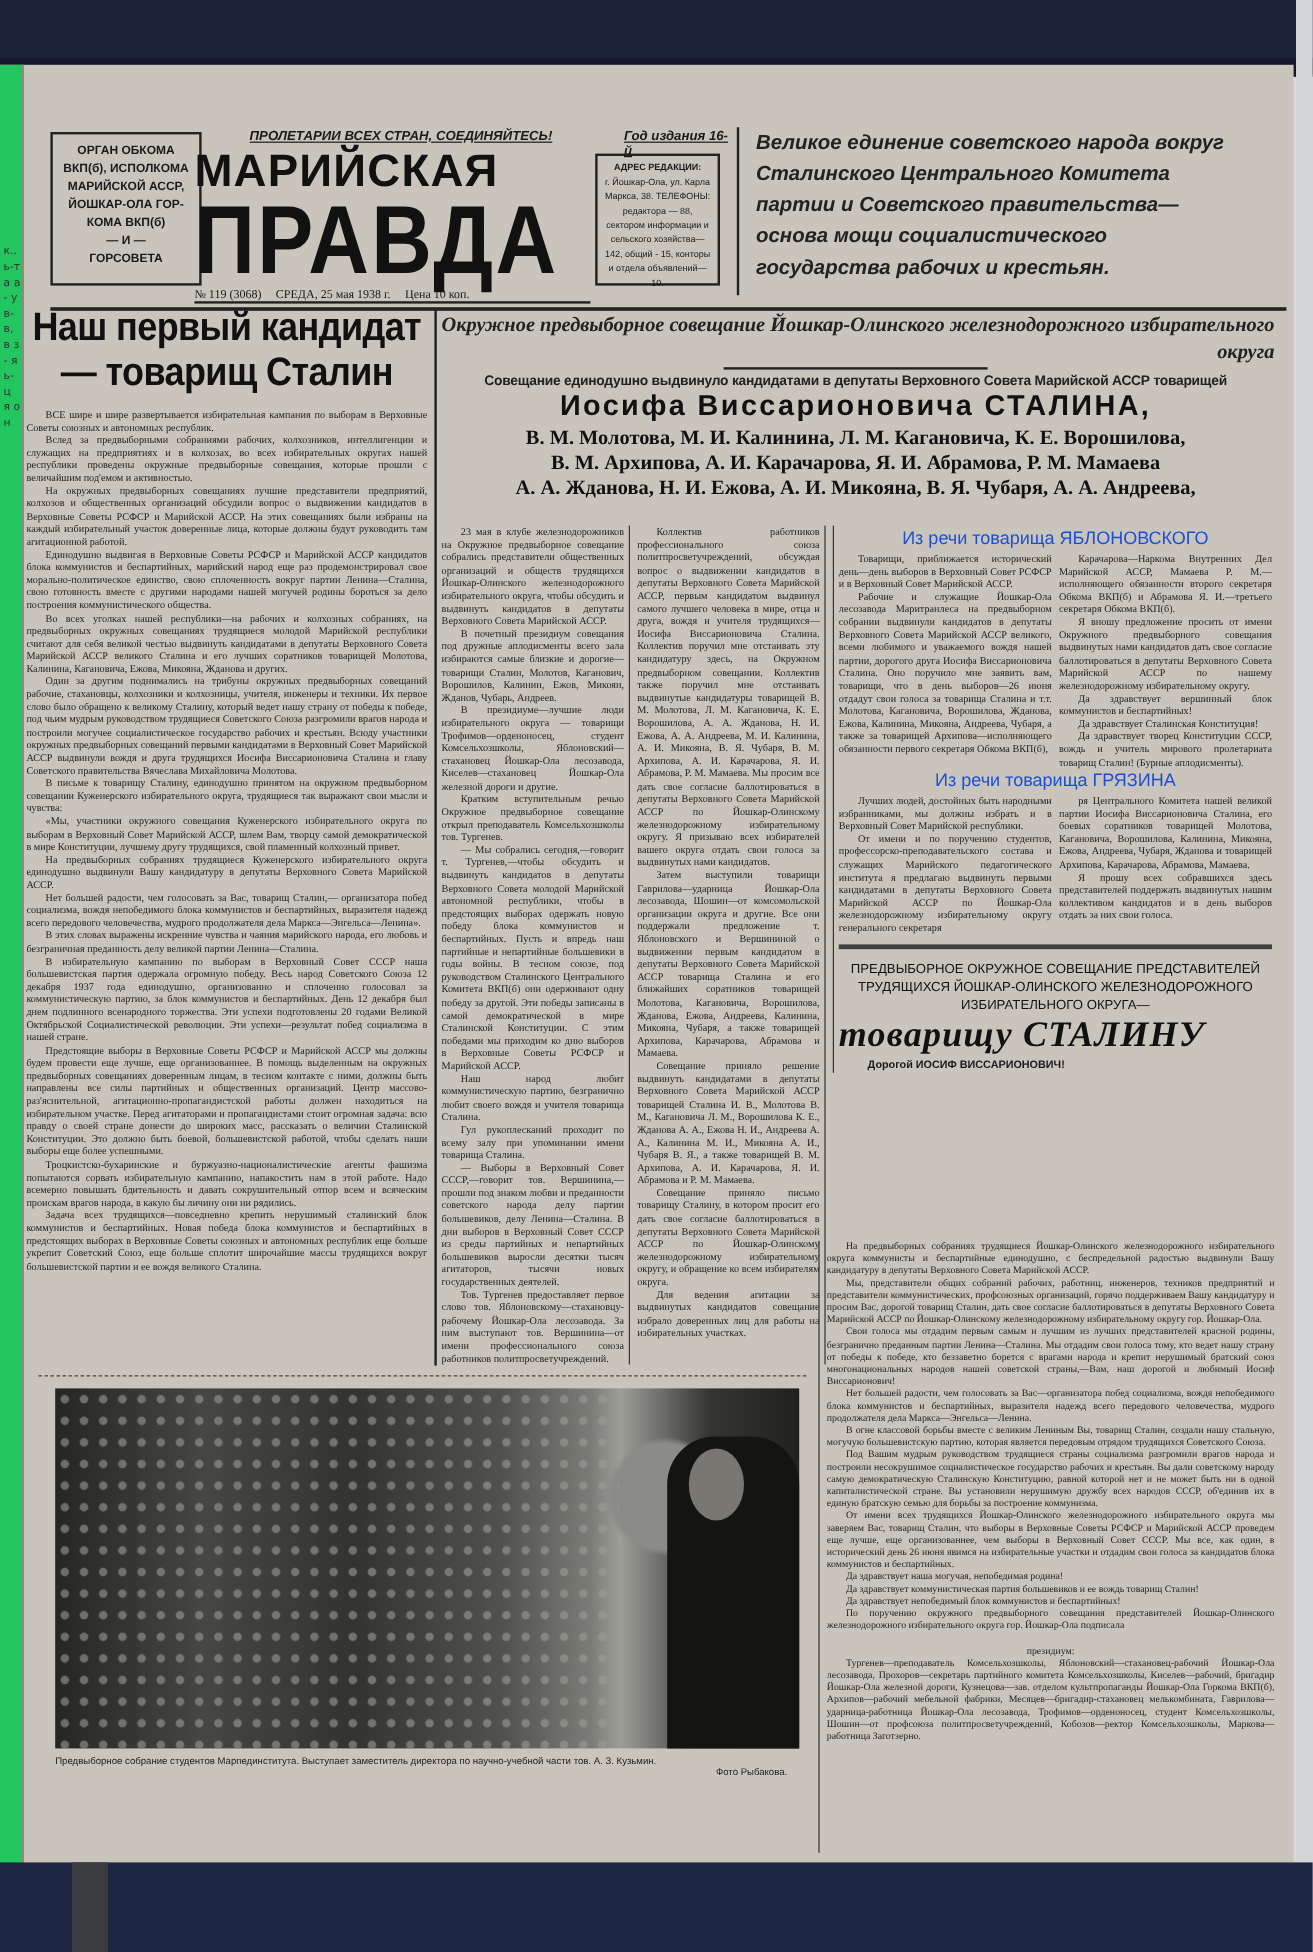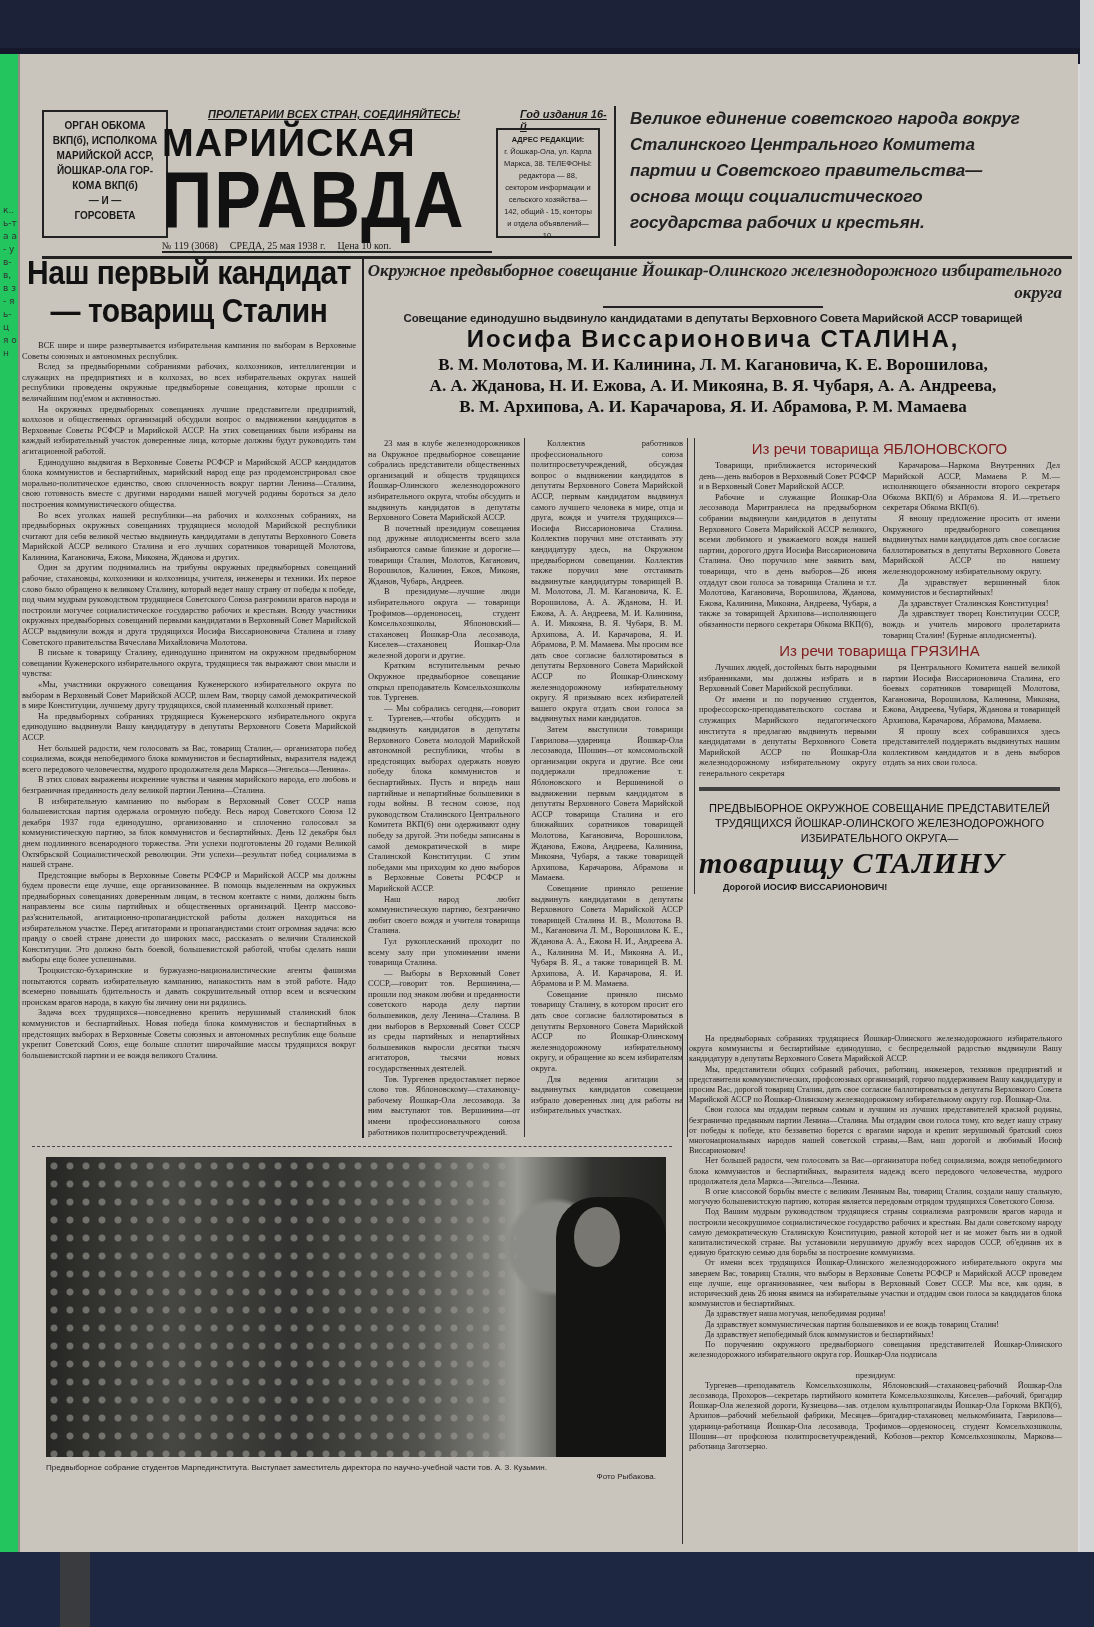--- a/index.html
+++ b/index.html
@@ -41,21 +41,21 @@
   
   .wide { position: absolute; left: 340px; top: 164px; width: 700px; height: 880px; border-left: 2px solid #222; }
   .wide-kicker { text-align: right; font-family: Liberation Serif, serif; font-style: italic; font-weight: bold; font-size: 17px; line-height: 22px; color: #222; margin-top: 2px; }
   .kicker-rule { width: 220px; height: 2px; background: #222; margin: 2px auto 4px; }
   .wide-deck { text-align: center; font-family: "Liberation Sans", sans-serif; font-weight: bold; font-size: 11.5px; color: #222; letter-spacing: -0.2px; }
   .wide-name { text-align: center; font-family: "Liberation Sans", sans-serif; font-weight: bold; font-size: 24px; line-height: 30px; letter-spacing: 2px; color: #111; }
   .wide-list { text-align: center; font-family: "Liberation Serif", serif; font-weight: bold; font-size: 17px; line-height: 21px; color: #111; }
   .cols3 { position: absolute; top: 180px; left: 4px; width: 320px; display: grid; grid-template-columns: 1fr 1fr; gap: 6px; }
   .cols3 .col { border-right: 1px solid #333; padding-right: 4px; }
   .speeches { position: absolute; top: 180px; left: 330px; width: 366px; border-left: 1px solid #333; padding-left: 4px; }
-  .sp-title { text-align: center; font-family: "Liberation Sans", sans-serif; font-size: 15px; line-height: 22px; color: #7f1d1d; }
+  .sp-title { text-align: center; font-family: "Liberation Sans", sans-serif; font-size: 15px; line-height: 22px; color: #1d4ed8; }
   .two { display: grid; grid-template-columns: 1fr 1fr; gap: 6px; }
   .appeal-head { margin-top: 8px; border-top: 4px solid #404040; padding-top: 10px; text-align: center; font-family: "Liberation Sans", sans-serif; font-weight: normal; font-size: 11px; line-height: 15px; color: #111; }
   .appeal-big { text-align: left; font-family: "Liberation Serif", serif; font-style: italic; font-weight: bold; font-size: 30px; line-height: 34px; color: #111; letter-spacing: 1px; }
   .appeal-salute { font-family: "Liberation Sans", sans-serif; font-weight: bold; font-size: 9px; margin: 2px 0 2px 24px; }
 
   
   .photo-wrap { position: absolute; left: 10px; top: 1052px; width: 640px; height: 330px; border-top: 1px dashed #444; padding-top: 10px; }
   .photo { position: relative; width: 620px; height: 300px; margin-left: 14px; background:
       radial-gradient(circle at 82% 30%, #8a8a86 0 8%, transparent 9%),
       linear-gradient(90deg, #2e2e2c 0%, #4b4b48 20%, #3a3a38 40%, #555552 60%, #7c7c78 72%, #9b9b96 76%, #3b3b39 88%, #2a2a28 100%);
@@ -136,22 +136,22 @@
       </div>
     </div>
 
     <div class="wide">
       <div class="wide-kicker">Окружное предвыборное совещание Йошкар-Олинского железнодорожного избирательного округа</div>
       <div class="kicker-rule"></div>
       <div class="wide-deck">Совещание единодушно выдвинуло кандидатами в депутаты Верховного Совета Марийской АССР товарищей</div>
       <div class="wide-name">Иосифа Виссарионовича СТАЛИНА,</div>
       <div class="wide-list">
         <div>В. М. Молотова, М. И. Калинина, Л. М. Кагановича, К. Е. Ворошилова,</div>
+        <div>В. М. Архипова, А. И. Карачарова, Я. И. Абрамова, Р. М. Мамаева</div>
         <div>А. А. Жданова, Н. И. Ежова, А. И. Микояна, В. Я. Чубаря, А. А. Андреева,</div>
-        <div>В. М. Архипова, А. И. Карачарова, Я. И. Абрамова, Р. М. Мамаева</div>
       </div>
 
       <div class="cols3">
         <div class="col body-text">
           <p>23 мая в клубе железнодорожников на Окружное предвыборное совещание собрались представители общественных организаций и обществ трудящихся Йошкар-Олинского железнодорожного избирательного округа, чтобы обсудить и выдвинуть кандидатов в депутаты Верховного Совета Марийской АССР.</p>
           <p>В почетный президиум совещания под дружные аплодисменты всего зала избираются самые близкие и дорогие—товарищи Сталин, Молотов, Каганович, Ворошилов, Калинин, Ежов, Микоян, Жданов, Чубарь, Андреев.</p>
           <p>В президиуме—лучшие люди избирательного округа — товарищи Трофимов—орденоносец, студент Комсельхозшколы, Яблоновский—стахановец Йошкар-Ола лесозавода, Киселев—стахановец Йошкар-Ола железной дороги и другие.</p>
           <p>Кратким вступительным речью Окружное предвыборное совещание открыл преподаватель Комсельхозшколы тов. Тургенев.</p>
           <p>— Мы собрались сегодня,—говорит т. Тургенев,—чтобы обсудить и выдвинуть кандидатов в депутаты Верховного Совета молодой Марийской автономной республики, чтобы в предстоящих выборах одержать новую победу блока коммунистов и беспартийных. Пусть и впредь наш партийные и непартийные большевики в годы войны. В тесном союзе, под руководством Сталинского Центрального Комитета ВКП(б) они одерживают одну победу за другой. Эти победы записаны в самой демократической в мире Сталинской Конституции. С этим победами мы приходим ко дню выборов в Верховные Советы РСФСР и Марийской АССР.</p>
           <p>Наш народ любит коммунистическую партию, безгранично любит своего вождя и учителя товарища Сталина.</p>

